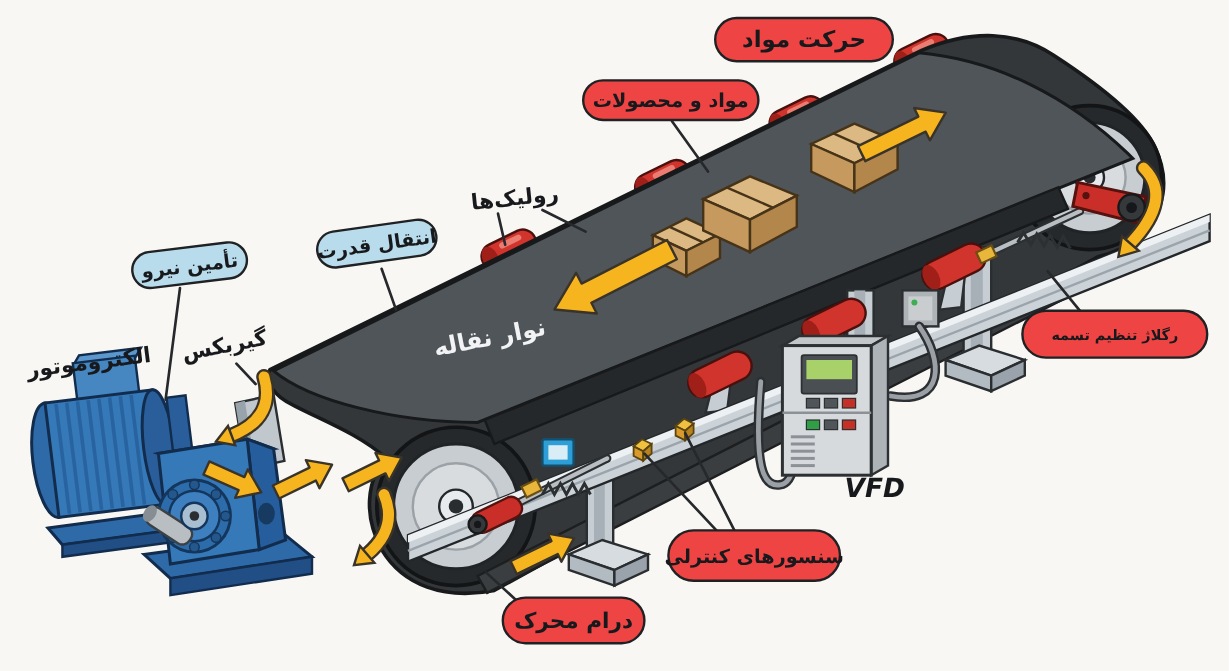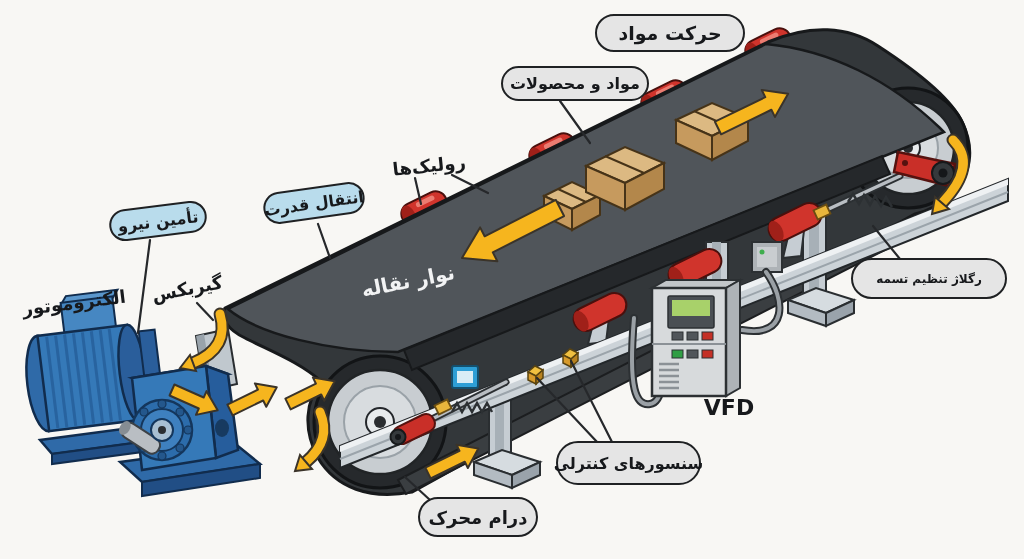--- a/index.html
+++ b/index.html
@@ -8,26 +8,26 @@
     background:#f8f7f4; overflow:hidden;
     font-family:"DejaVu Sans", sans-serif;
   }
   .stage > svg { position:absolute; left:0; top:0; }
   .lbl {
     position:absolute; display:flex; align-items:center; justify-content:center;
     white-space:nowrap; font-weight:bold; color:#17191c; direction:rtl;
     box-sizing:border-box;
   }
   .pill {
-    border:2.5px solid #1f2123; border-radius:999px; background:#e5e5e5;
+    border:2.5px solid #1f2123; border-radius:999px; background:#ef4444;
     padding:0 12px;
   }
   .pill.blue { background:#b9dcec; }
   .plain { background:transparent; }
-  .ltr { direction:ltr; }
+  .ltr { direction:ltr;font-style:italic; }
 </style>
 </head>
 <body>
 
 <div class="stage">
 <svg width="1024" height="559" viewBox="0 0 1024 559">
 
   <g>
     <g transform="translate(424,208) rotate(-26)">
       <rect x="-20" y="6" width="40" height="10" fill="#b9c2c9" stroke="#2a2e31" stroke-width="1.5"></rect>
@@ -330,21 +330,21 @@
     <line x1="598" y1="443" x2="537" y2="378"></line>
     <line x1="612" y1="442" x2="571" y2="361"></line>
     <line x1="430" y1="500" x2="405" y2="477"></line>
   </g>
 </svg>
 
   <div class="lbl pill" style="left:595px; top:14px; width:150px; height:38px; font-size:19px;">
     <span>حرکت مواد</span>
   </div>
 
-  <div class="lbl pill" style="left:501px; top:66px; width:148px; height:35px; font-size:16px;">
+  <div class="lbl pill" style="left:485px; top:66px; width:148px; height:35px; font-size:16px;">
     <span>مواد و محصولات</span>
   </div>
 
   <div class="lbl plain" style="left:388px; top:150px; width:82px; height:30px; font-size:18px; transform:rotate(-6deg);">
     <span>رولیک‌ها</span>
   </div>
 
   <div class="lbl pill blue" style="left:263px; top:187px; width:102px; height:32px; font-size:16px; transform:rotate(-8deg);">
     <span>انتقال قدرت</span>
   </div>

